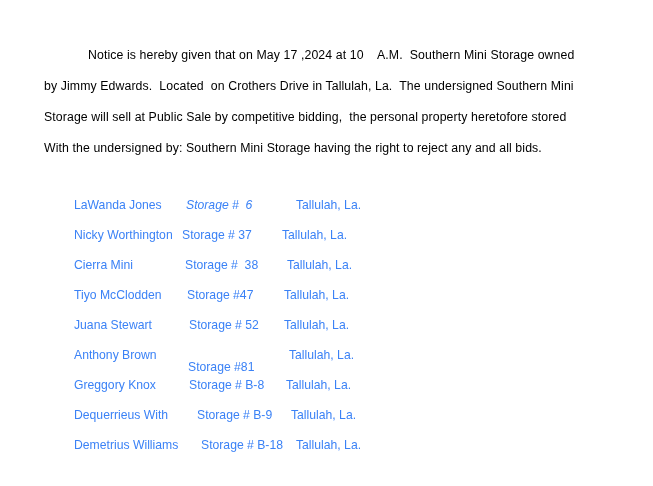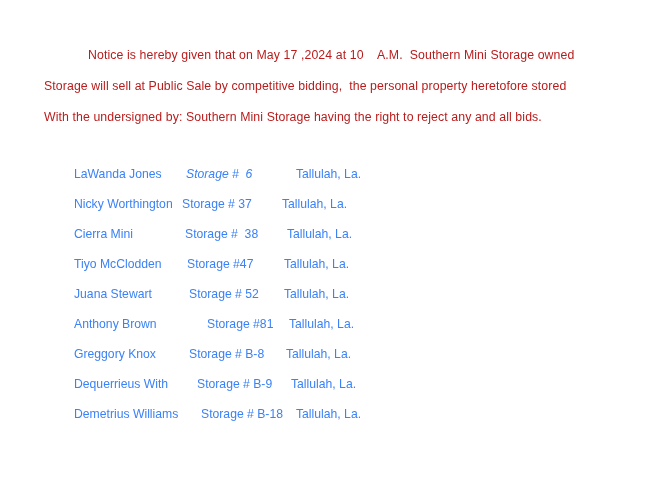--- a/index.html
+++ b/index.html
@@ -17,21 +17,21 @@
   .page {
     position: relative;
     width: 653px;
     height: 486px;
     box-sizing: border-box;
     padding: 40px 44px 20px 44px;
   }
   .notice-body {
     font-size: 12.3px;
     line-height: 31px;
-    color: #b91c1c;
+    color: #000000;
     letter-spacing: 0.1px;
   }
   .notice-line {
     white-space: pre;
     display: block;
   }
   .notice-line.first {
     text-indent: 44px;
   }
   .listing {
@@ -62,36 +62,37 @@
   .listing-row:nth-child(1) .cell.unit { left: 142px; font-style: italic; }
   .listing-row:nth-child(1) .cell.city { left: 252px; }
   .listing-row:nth-child(2) .cell.unit { left: 138px; }
   .listing-row:nth-child(2) .cell.city { left: 238px; }
   .listing-row:nth-child(3) .cell.unit { left: 141px; }
   .listing-row:nth-child(3) .cell.city { left: 243px; }
   .listing-row:nth-child(4) .cell.unit { left: 143px; }
   .listing-row:nth-child(4) .cell.city { left: 240px; }
   .listing-row:nth-child(5) .cell.unit { left: 145px; }
   .listing-row:nth-child(5) .cell.city { left: 240px; }
-  .listing-row:nth-child(6) .cell.unit { left: 163px; }
+  .listing-row:nth-child(6) .cell.unit { left: 144px; margin-top: 12px; }
   .listing-row:nth-child(6) .cell.city { left: 245px; }
   .listing-row:nth-child(7) .cell.unit { left: 145px; }
   .listing-row:nth-child(7) .cell.city { left: 242px; }
   .listing-row:nth-child(8) .cell.unit { left: 153px; }
   .listing-row:nth-child(8) .cell.city { left: 247px; }
   .listing-row:nth-child(9) .cell.unit { left: 157px; }
   .listing-row:nth-child(9) .cell.city { left: 252px; }
 </style>
 </head>
 <body>
 
 <div class="page">
 
   <div class="notice-body">
     <span class="notice-line first">Notice is hereby given that on May 17 ,2024 at 10    A.M.  Southern Mini Storage owned</span>
+    <span class="notice-line">by Jimmy Edwards.  Located  on Crothers Drive in Tallulah, La.  The undersigned Southern Mini</span>
     <span class="notice-line">Storage will sell at Public Sale by competitive bidding,  the personal property heretofore stored</span>
     <span class="notice-line">With the undersigned by: Southern Mini Storage having the right to reject any and all bids.</span>
   </div>
 
   <div class="listing">
     <div class="listing-row">
       <span class="cell name">LaWanda Jones</span>
       <span class="cell unit">Storage #  6</span>
       <span class="cell city">Tallulah, La.</span>
     </div>

